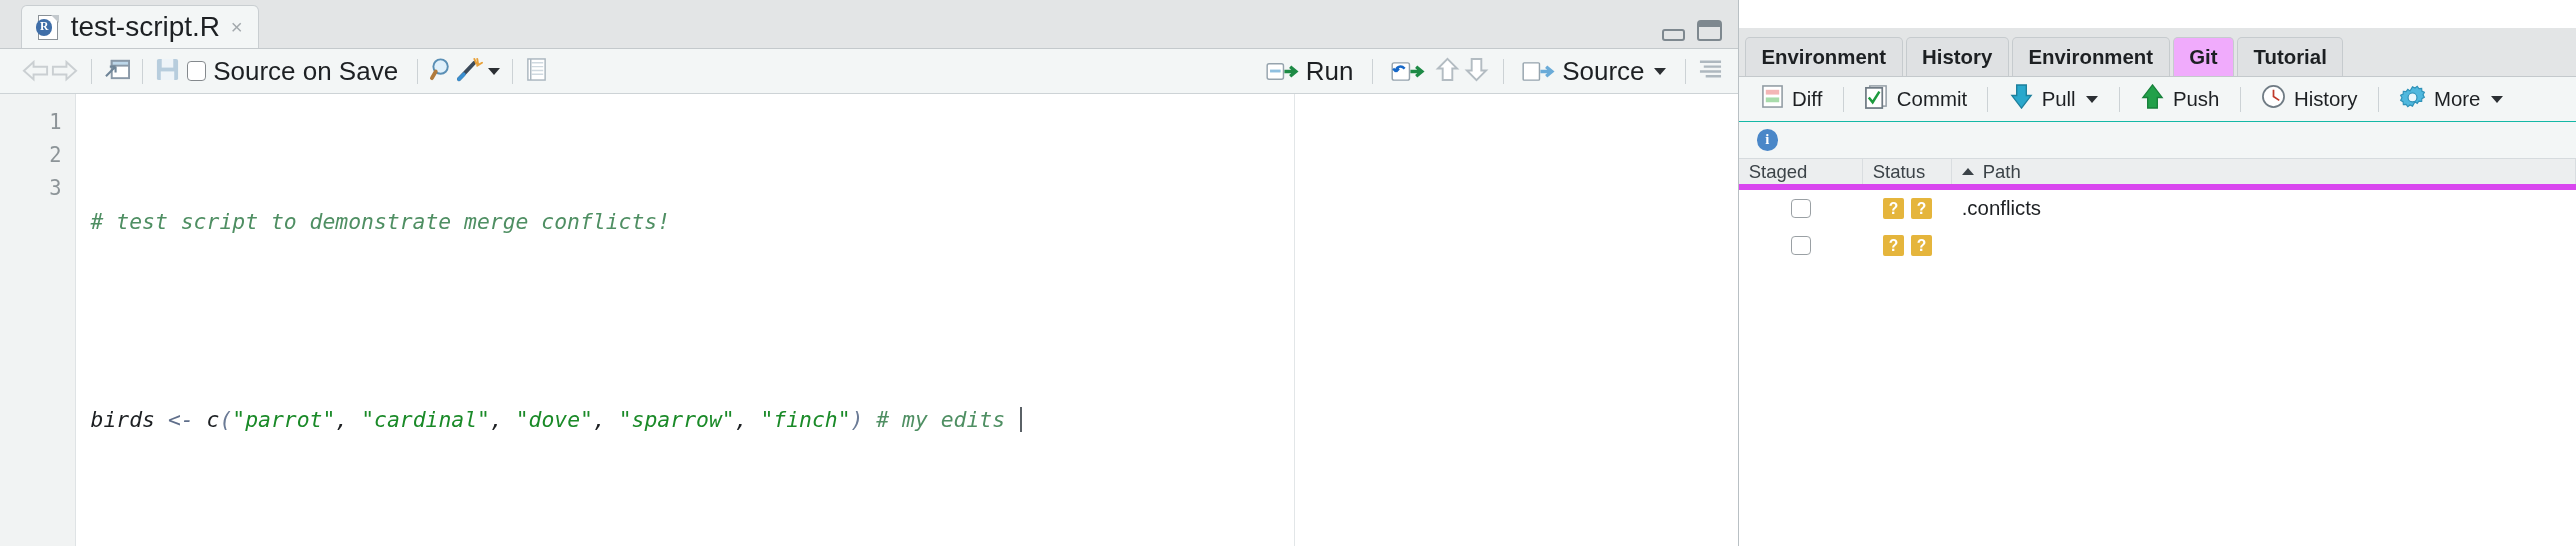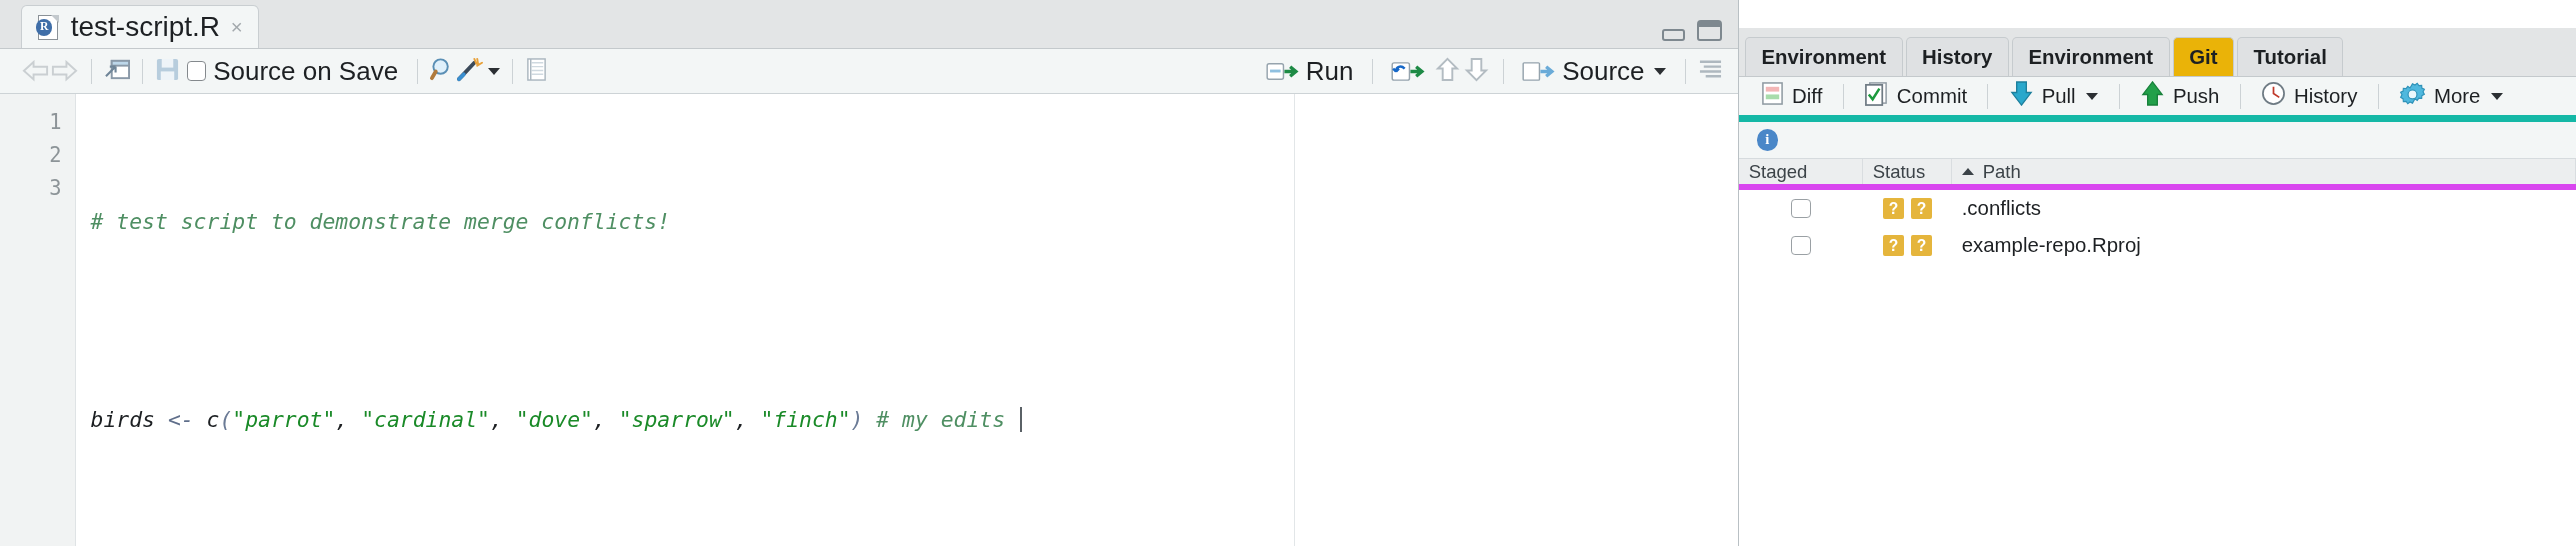--- a/index.html
+++ b/index.html
@@ -132,25 +132,25 @@
   }
   .rtab {
     height: 39px; padding: 0 15.6px;
     display: flex; align-items: center;
     font-size: 20.4px; font-weight: bold; color: #1d2023;
     background: #dfe1e3;
     border: 1px solid #c6cbce; border-bottom: none;
     border-radius: 4.9px 4.9px 0 0; margin-right: 2.9px;
     cursor: pointer; white-space: nowrap;
   }
-  .rtab.active { background: #eab308; }
+  .rtab.active { background: #f0abfc; }
 
   .git-toolbar {
     height: 45px; background: #f3f6f6;
-    border-bottom: 7px solid #14b8a6;
+    border-bottom: 1px solid #14b8a6;
     display: flex; align-items: center; padding-left: 13.6px; gap: 0;
   }
   .gbtn {
     display: flex; align-items: center; gap: 7.8px;
     padding: 2.9px 8.7px; border-radius: 3.9px; cursor: pointer;
     font-size: 20.4px; color: #1d2023; white-space: nowrap;
   }
 
   .branch-msg {
     height: 37px; display: flex; align-items: center; gap: 9.7px;
@@ -429,19 +429,18 @@
     </div>
 
     <div class="grow">
       <span class="c-staged">
           <span class="sbox"></span>
         </span>
       <span class="c-status">
         <span class="qmark">?</span>
         <span class="qmark">?</span>
       </span>
-      <span class="c-path">example-repo.Rproj</span>
     </div>
 
     <div class="glist-fill"></div>
   </div>
 </div>
 
 
 </body></html>

